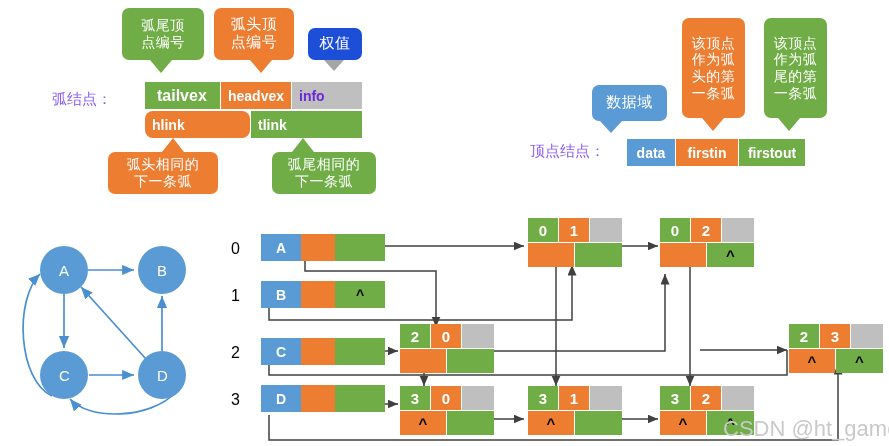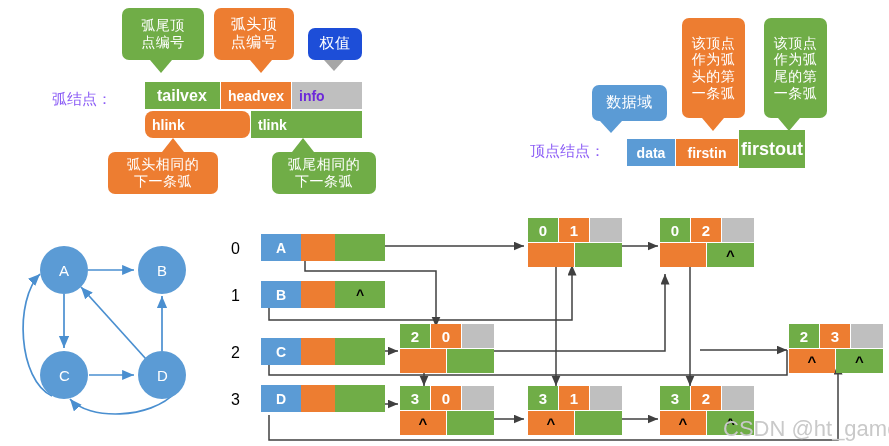--- a/index.html
+++ b/index.html
@@ -140,21 +140,21 @@
 作为弧
 尾的第
 一条弧</span>
     <span class="tail tail-down-g" style="left:14px;top:100px;"></span>
   </div>
 
   <div class="plainlabel" style="left:530px;top:142px;font-size:15px;">顶点结点：</div>
 
   <div class="cell blue center" style="left:627px;top:139px;width:48px;height:27px;font-size:14px;">data</div>
   <div class="cell orange center" style="left:676px;top:139px;width:62px;height:27px;font-size:14px;">firstin</div>
-  <div class="cell green center" style="left:739px;top:130px;width:66px;height:38px;font-size:18px;">firstout</div>
+  <div class="cell green center" style="left:739px;top:139px;width:66px;height:27px;font-size:14px;">firstout</div>
 
   <svg class="overlay" viewBox="0 0 889 446">
     <defs>
       <marker id="ah-blue" markerWidth="8" markerHeight="8" refX="7" refY="3" orient="auto">
         <path d="M0,0 L7,3 L0,6 z" fill="#4a8fd0"></path>
       </marker>
       <marker id="ah-dark" markerWidth="8" markerHeight="8" refX="7" refY="3" orient="auto">
         <path d="M0,0 L7,3 L0,6 z" fill="#404040"></path>
       </marker>
     </defs>

